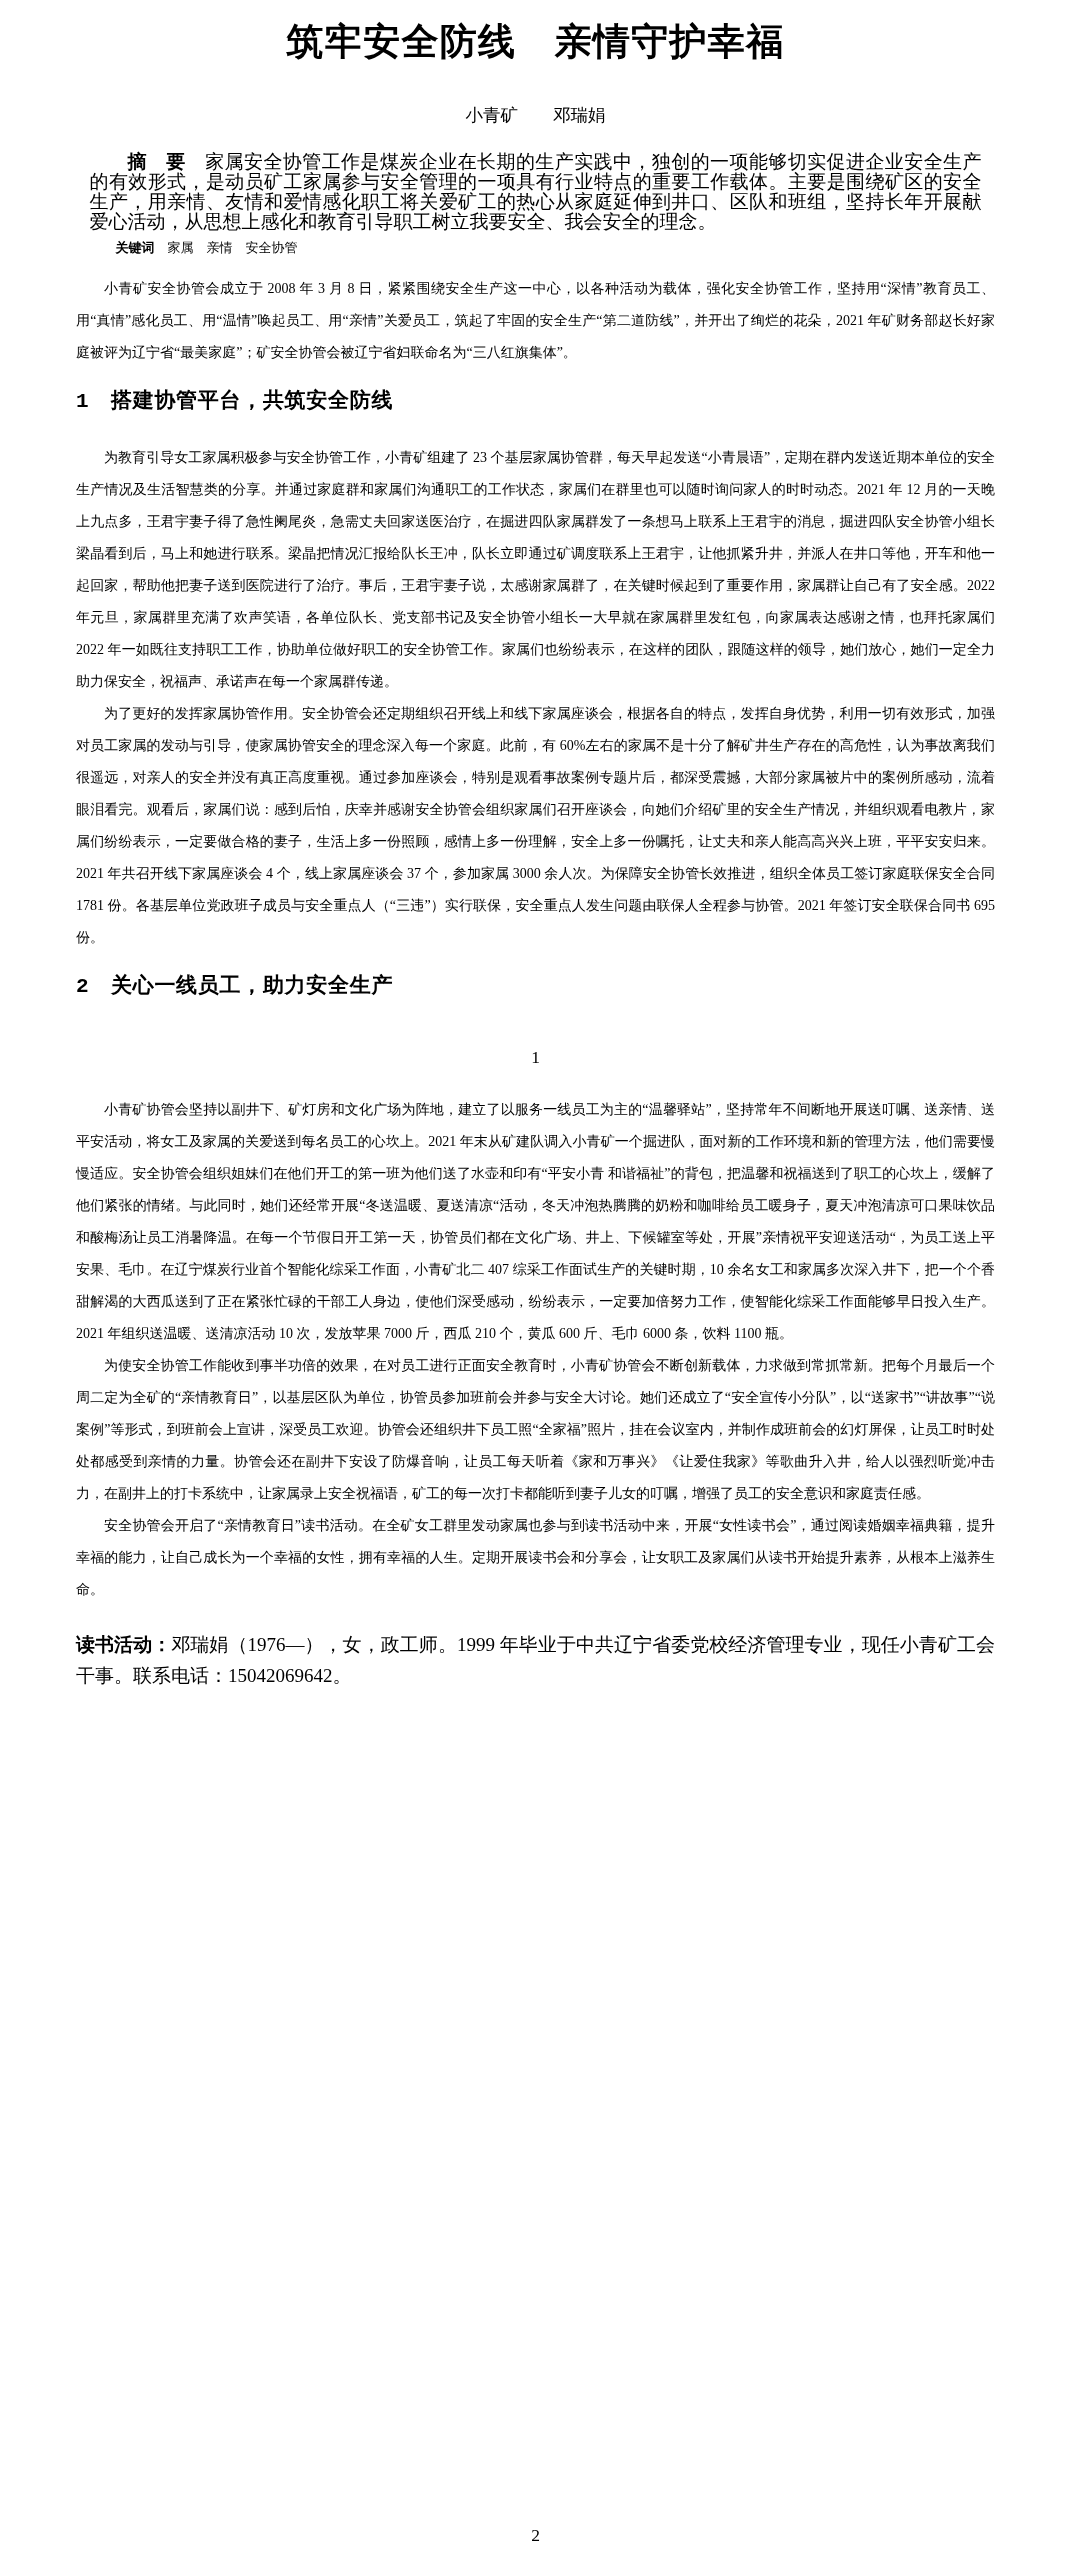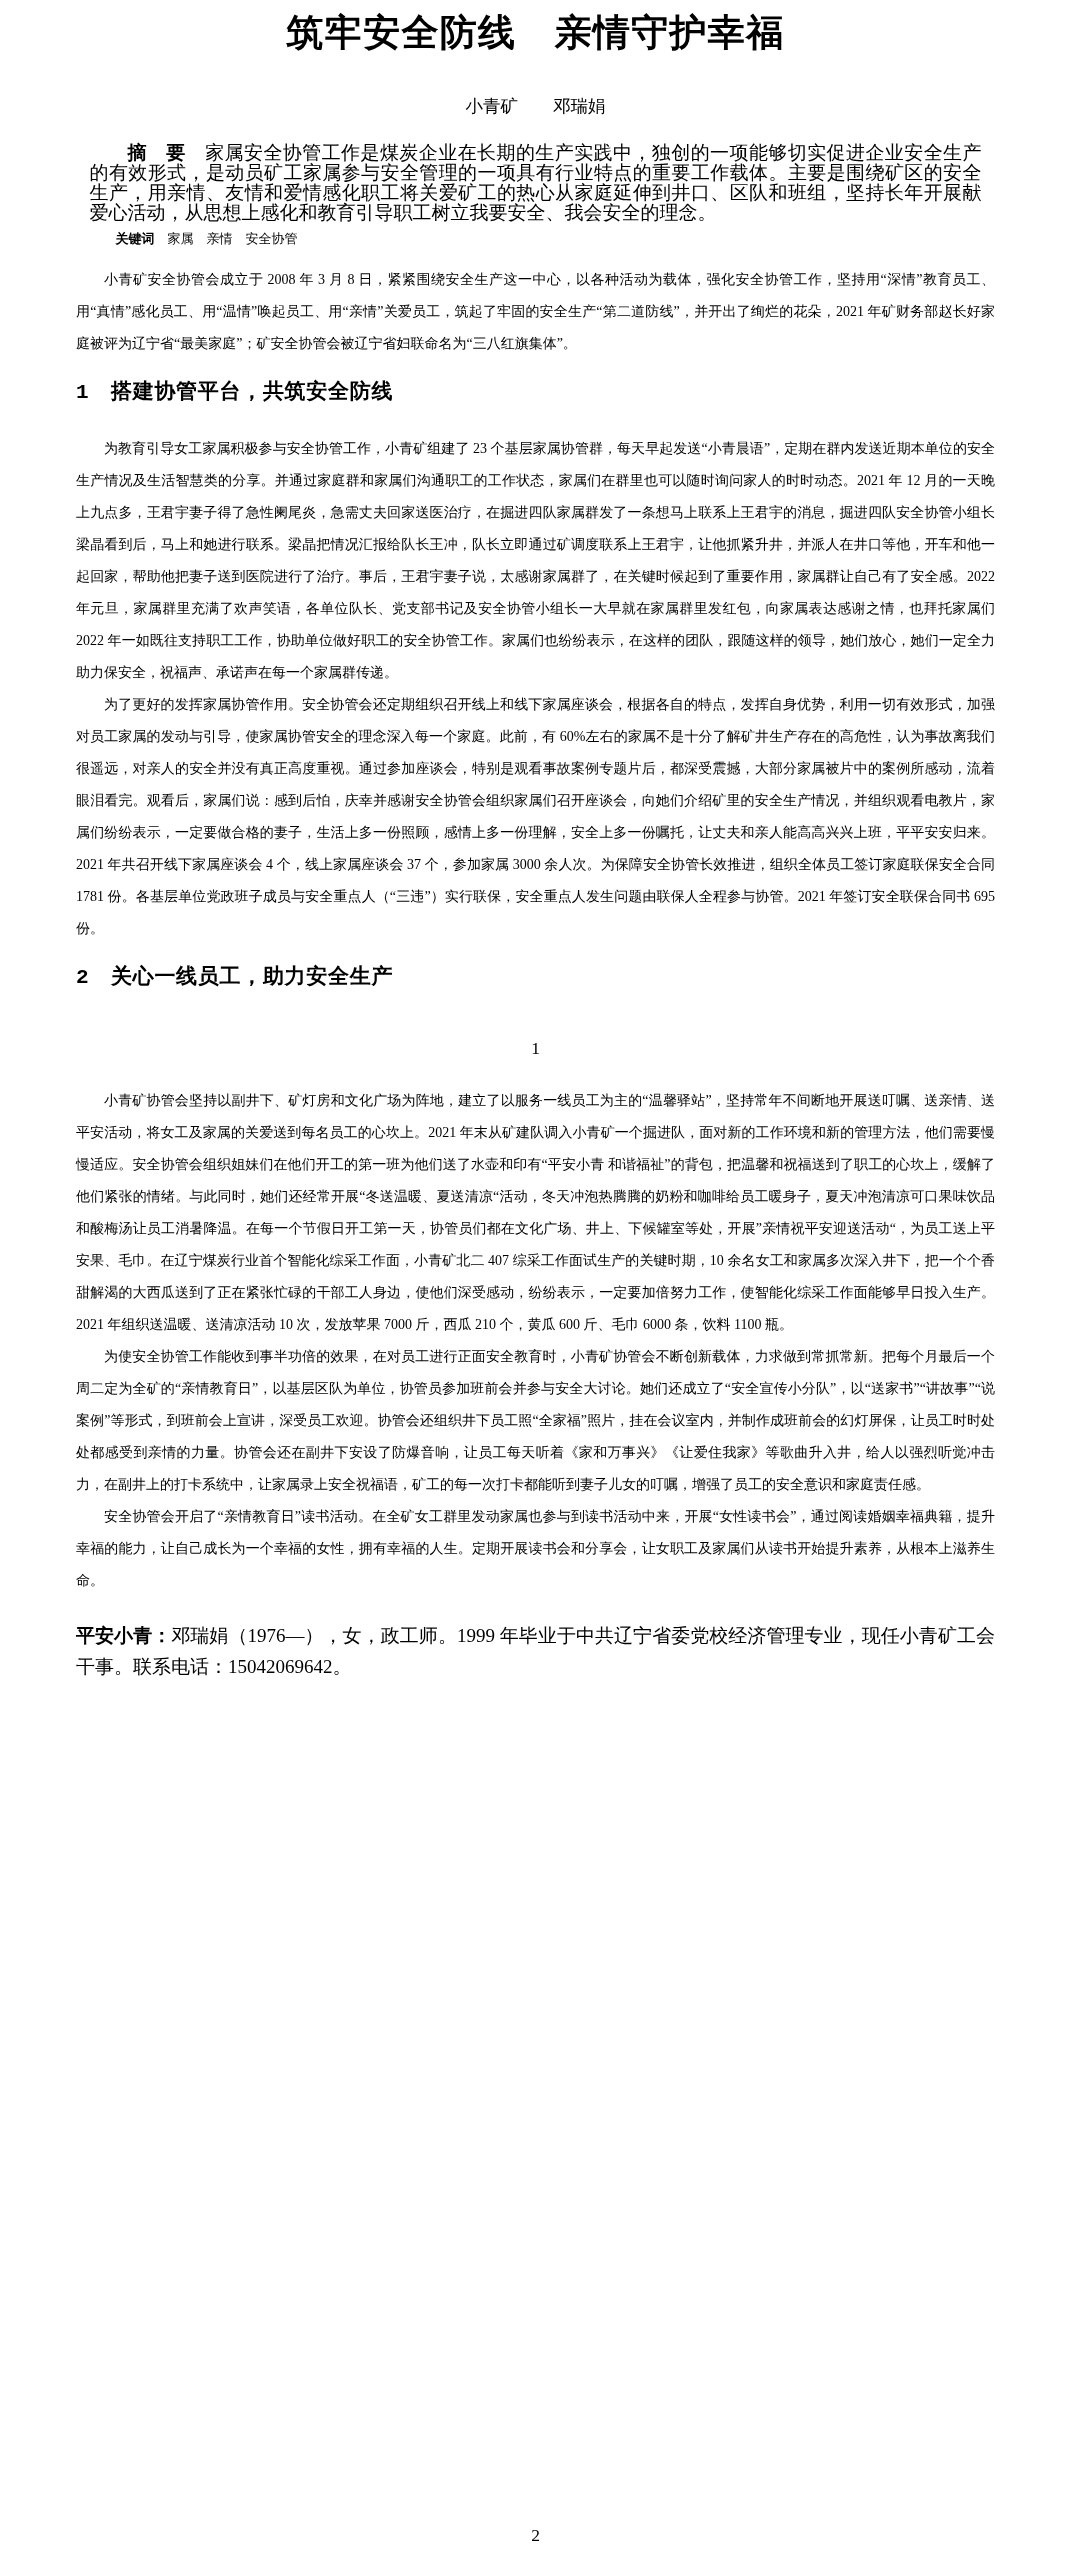--- a/index.html
+++ b/index.html
@@ -8,21 +8,21 @@
     width:1071px;height:2576px;
     box-sizing:border-box;
     padding:8px 76px 0 76px;
     background:#ffffff;color:#000;
     font-family:"Liberation Serif","DejaVu Serif",serif;
     overflow:hidden;
   }
   .title{
     font-family:"Liberation Sans","DejaVu Sans",sans-serif;
     font-weight:700;font-size:37px;line-height:42px;
-    text-align:center;margin:4px;letter-spacing:1.3px;
+    text-align:center;margin:13px;letter-spacing:1.3px;
   }
   .authors{
     margin-top:42px;text-align:center;
     font-size:17.5px;line-height:20px;
   }
   .abstract{
     margin:27px 13.5px 0 13.5px;
     font-size:19px;line-height:20px;
     text-align:justify;text-indent:2em;
   }
@@ -80,18 +80,18 @@
   <h2 class="heading"><span class="heading-num">2</span><span>关心一线员工，助力安全生产</span></h2>
 
   <div class="pagenum pagenum-1">1</div>
 
   <p class="body indent">小青矿协管会坚持以副井下、矿灯房和文化广场为阵地，建立了以服务一线员工为主的“温馨驿站”，坚持常年不间断地开展送叮嘱、送亲情、送平安活动，将女工及家属的关爱送到每名员工的心坎上。2021 年末从矿建队调入小青矿一个掘进队，面对新的工作环境和新的管理方法，他们需要慢慢适应。安全协管会组织姐妹们在他们开工的第一班为他们送了水壶和印有“平安小青 和谐福祉”的背包，把温馨和祝福送到了职工的心坎上，缓解了他们紧张的情绪。与此同时，她们还经常开展“冬送温暖、夏送清凉“活动，冬天冲泡热腾腾的奶粉和咖啡给员工暖身子，夏天冲泡清凉可口果味饮品和酸梅汤让员工消暑降温。在每一个节假日开工第一天，协管员们都在文化广场、井上、下候罐室等处，开展”亲情祝平安迎送活动“，为员工送上平安果、毛巾。在辽宁煤炭行业首个智能化综采工作面，小青矿北二 407 综采工作面试生产的关键时期，10 余名女工和家属多次深入井下，把一个个香甜解渴的大西瓜送到了正在紧张忙碌的干部工人身边，使他们深受感动，纷纷表示，一定要加倍努力工作，使智能化综采工作面能够早日投入生产。2021 年组织送温暖、送清凉活动 10 次，发放苹果 7000 斤，西瓜 210 个，黄瓜 600 斤、毛巾 6000 条，饮料 1100 瓶。</p>
 
 
   <p class="body indent">为使安全协管工作能收到事半功倍的效果，在对员工进行正面安全教育时，小青矿协管会不断创新载体，力求做到常抓常新。把每个月最后一个周二定为全矿的“亲情教育日”，以基层区队为单位，协管员参加班前会并参与安全大讨论。她们还成立了“安全宣传小分队”，以“送家书”“讲故事”“说案例”等形式，到班前会上宣讲，深受员工欢迎。协管会还组织井下员工照“全家福”照片，挂在会议室内，并制作成班前会的幻灯屏保，让员工时时处处都感受到亲情的力量。协管会还在副井下安设了防爆音响，让员工每天听着《家和万事兴》《让爱住我家》等歌曲升入井，给人以强烈听觉冲击力，在副井上的打卡系统中，让家属录上安全祝福语，矿工的每一次打卡都能听到妻子儿女的叮嘱，增强了员工的安全意识和家庭责任感。</p>
   <p class="body indent">安全协管会开启了“亲情教育日”读书活动。在全矿女工群里发动家属也参与到读书活动中来，开展“女性读书会”，通过阅读婚姻幸福典籍，提升幸福的能力，让自己成长为一个幸福的女性，拥有幸福的人生。定期开展读书会和分享会，让女职工及家属们从读书开始提升素养，从根本上滋养生命。</p>
 
-  <p class="bio"><span class="bio-label">平安小青：</span><span>邓瑞娟（1976—），女，政工师。1999 年毕业于中共辽宁省委党校经济管理专业，现任小青矿工会干事。联系电话：15042069642。</span></p>
+  <p class="bio"><span class="bio-label">读书活动：</span><span>邓瑞娟（1976—），女，政工师。1999 年毕业于中共辽宁省委党校经济管理专业，现任小青矿工会干事。联系电话：15042069642。</span></p>
 
   <div class="pagenum pagenum-2">2</div>
 
 </div>
 
 
 </body></html>

